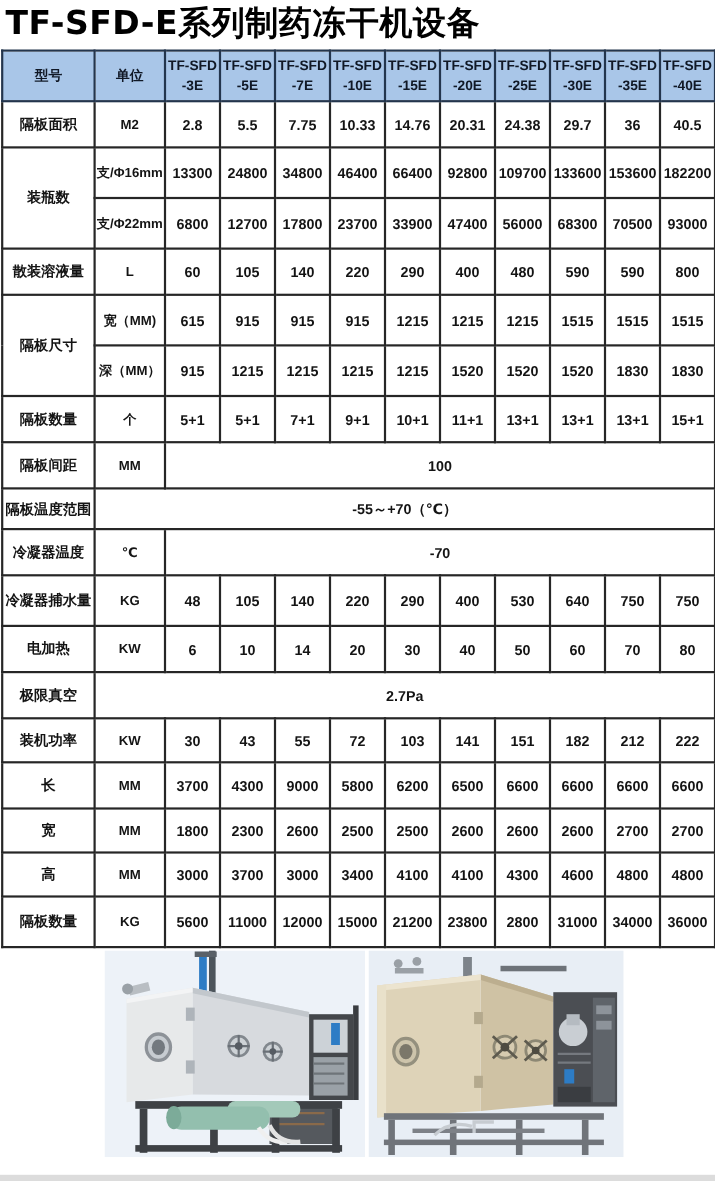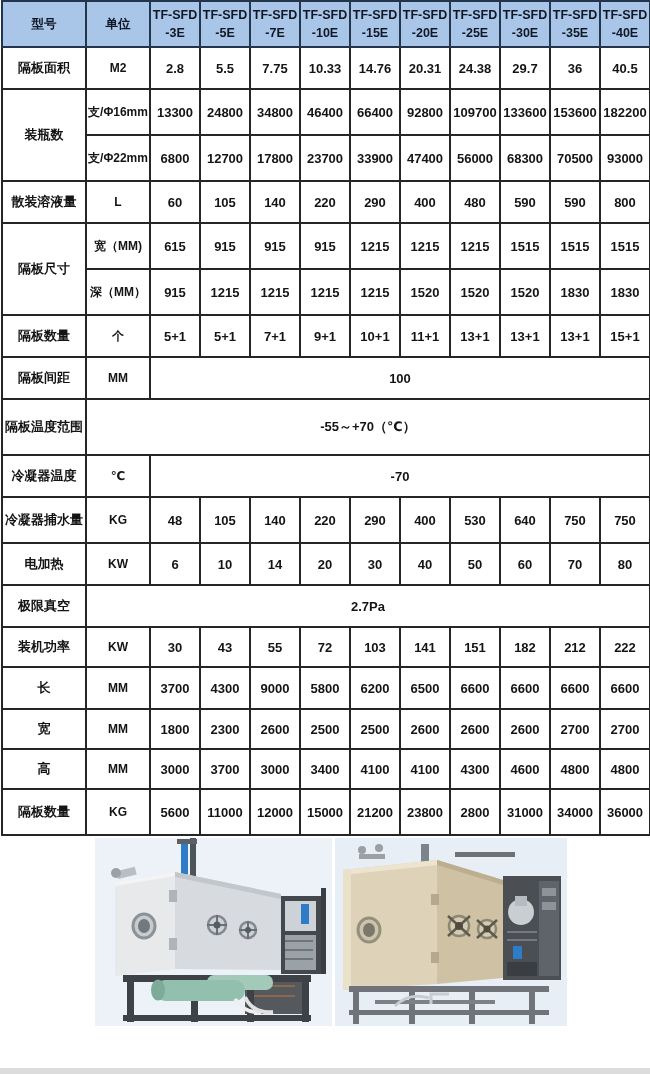--- a/index.html
+++ b/index.html
@@ -26,31 +26,32 @@
     background:#a9c6e8;border-color:#23354d;
     font-weight:bold;font-size:12.5px;line-height:1.45;color:#101826;
   }
   thead tr{height:46px}
   tbody td.lbl{font-weight:700;font-size:13px}
   tbody td.unit{font-size:12px}
   tbody tr{height:42px}
   tbody tr:nth-child(2),tbody tr:nth-child(3),
   tbody tr:nth-child(5),tbody tr:nth-child(6),
   tbody tr:nth-child(11),tbody tr:nth-child(18){height:46px}
-  tbody tr:nth-child(9){height:56px}
+  tbody tr:nth-child(9){height:37px}
   tbody tr:nth-child(14),tbody tr:nth-child(16),tbody tr:nth-child(17){height:40px}
   .photos{display:flex;gap:3px;margin:2px 0 0 95px;height:188px}
   .photos svg{display:block}
   .bottom-strip{position:absolute;left:0;bottom:0;width:650px;height:6px;background:#dcdcdc}
 </style>
 </head>
 <body>
 
 <div class="page">
 
+  <h1 class="title">TF-SFD-E系列制药冻干机设备</h1>
 
   <table class="spec">
     <colgroup>
       <col class="c-label">
         <col class="c-unit">
       <col class="c-val">
         <col class="c-val">
         <col class="c-val">
         <col class="c-val">
         <col class="c-val">

